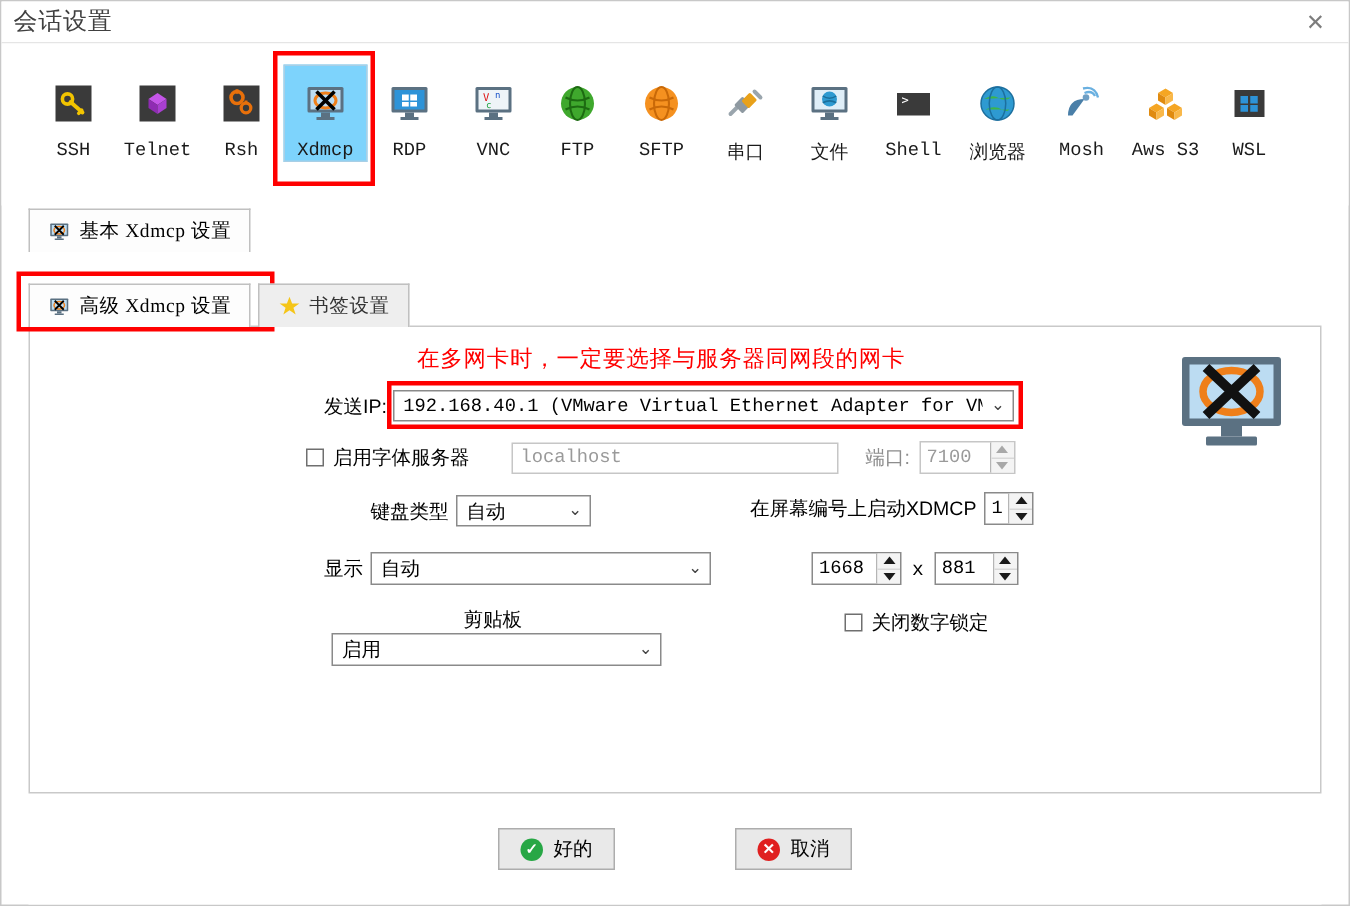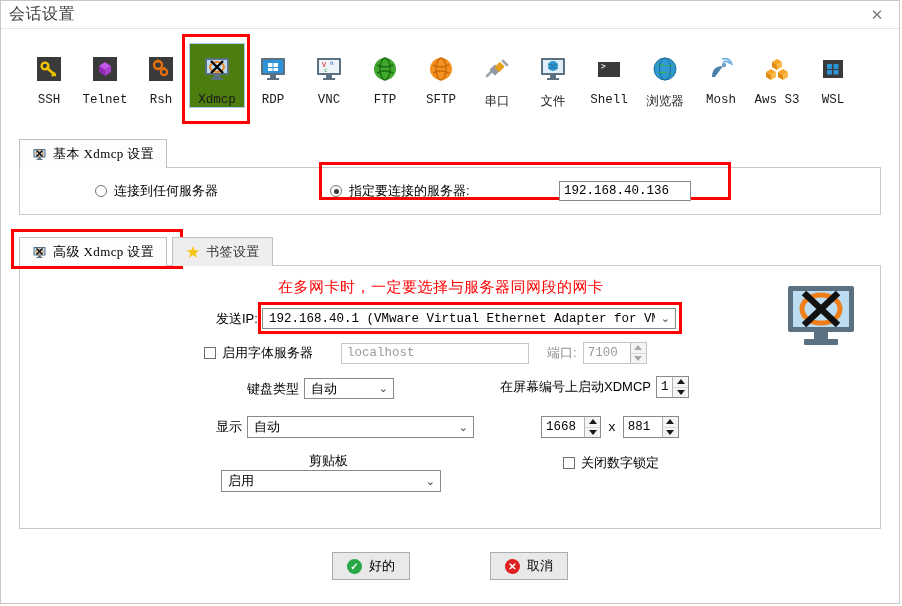--- a/index.html
+++ b/index.html
@@ -81,21 +81,21 @@
   }
   .proto .lbl {
     margin-top: 8px;
     font-family: "Liberation Mono", monospace;
     font-size: 12.5px;
     color: #1a1a1a;
     white-space: nowrap;
   }
   .proto .lbl.cjk { font-family: "Liberation Sans", sans-serif; font-size: 12.5px;}
   .proto.selected {
-    background: #4d7c0f;
+    background: #7dd3fc;
     border: 1px solid #a8cfe6;
     padding-top: 9px;
   }
   .proto-wrap { position: relative; display:flex; }
   .sel-ring {
     position: absolute;
     left: -7px; top: -9px;
     width: 68px; height: 90px;
     border: 3px solid #ff0000;
     box-sizing: border-box;
@@ -566,35 +566,20 @@
               <ellipse cx="14" cy="11" rx="7" ry="5" fill="none" stroke="#ef7f1a" stroke-width="2"></ellipse>
               <path d="M8 5 L20 17 M20 5 L8 17" stroke="#000" stroke-width="2.4"></path>
               <rect x="11" y="19" width="6" height="3" fill="#5b7182"></rect>
               <rect x="8" y="22" width="12" height="2" fill="#5b7182"></rect>
             </svg>
         </span>
         <span class="tab-label">基本 Xdmcp 设置</span>
       </div>
     </div>
 
-    <div class="group-box basic-box">
-      <div class="radio-opt" style="position:absolute;left:75px;">
-        <span class="radio"></span>
-        <span>连接到任何服务器</span>
-      </div>
-
-      <div class="redbox" style="left:299px;top:-6px;width:412px;height:38px;"></div>
-
-      <div class="radio-opt" style="position:absolute;left:310px;">
-        <span class="radio checked"></span>
-        <span>指定要连接的服务器:</span>
-      </div>
-
-      <div class="txtbox" style="position:absolute;left:539px;width:132px;">192.168.40.136</div>
-    </div>
 
     <div class="tabrow" style="margin-top:20px;">
       <div class="redbox" style="left:-8px;top:-6px;width:172px;height:40px;"></div>
       <div class="tab">
         <span class="tab-mini-icon">
           <svg width="15" height="13" viewBox="0 0 28 26">
               <rect x="2" y="2" width="24" height="17" rx="1" fill="#5b7182"></rect>
               <rect x="4" y="4" width="20" height="13" fill="#bcdcf2"></rect>
               <ellipse cx="14" cy="11" rx="7" ry="5" fill="none" stroke="#ef7f1a" stroke-width="2"></ellipse>
               <path d="M8 5 L20 17 M20 5 L8 17" stroke="#000" stroke-width="2.4"></path>
@@ -636,21 +621,21 @@
           <span class="cval mono">192.168.40.1   (VMware Virtual Ethernet Adapter for VMnet</span>
           <span class="chev">⌄</span>
         </div>
       </div>
 
       <div class="row" style="left:184px;top:76px;">
         <span class="chk-opt">
           <span class="chk"></span>
           <span>启用字体服务器</span>
         </span>
-        <div class="disabled-txt" style="width:188px;margin-left:28px;">localhost</div>
+        <div class="disabled-txt" style="width:218px;margin-left:28px;">localhost</div>
         <span class="fld-label" style="color:#8d8d8d;margin-left:18px;">端口:</span>
         <div class="spin dis" style="width:64px;margin-left:6px;">
           <span class="sv">7100</span>
           <span class="btns">
             <span class="b">
                 <span class="arr-u"></span>
               </span>
             <span class="b">
                 <span class="arr-d"></span>
               </span>

